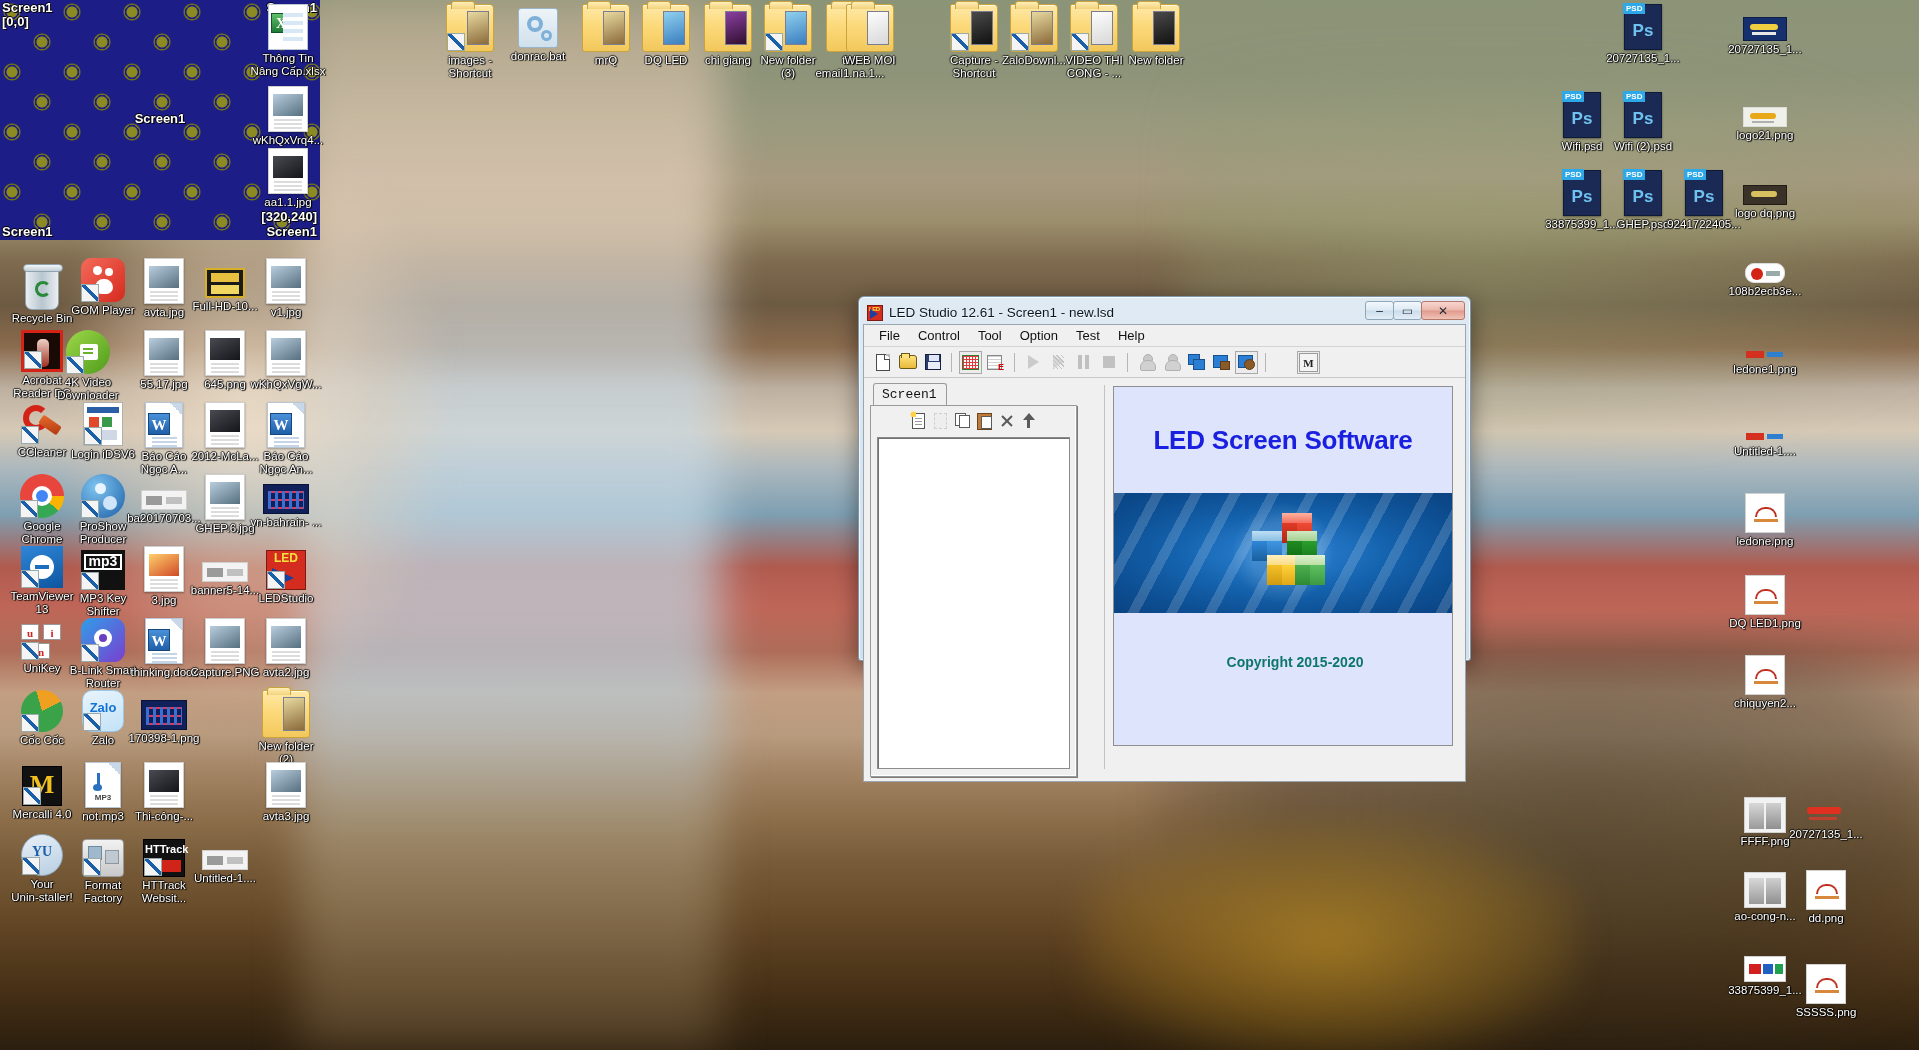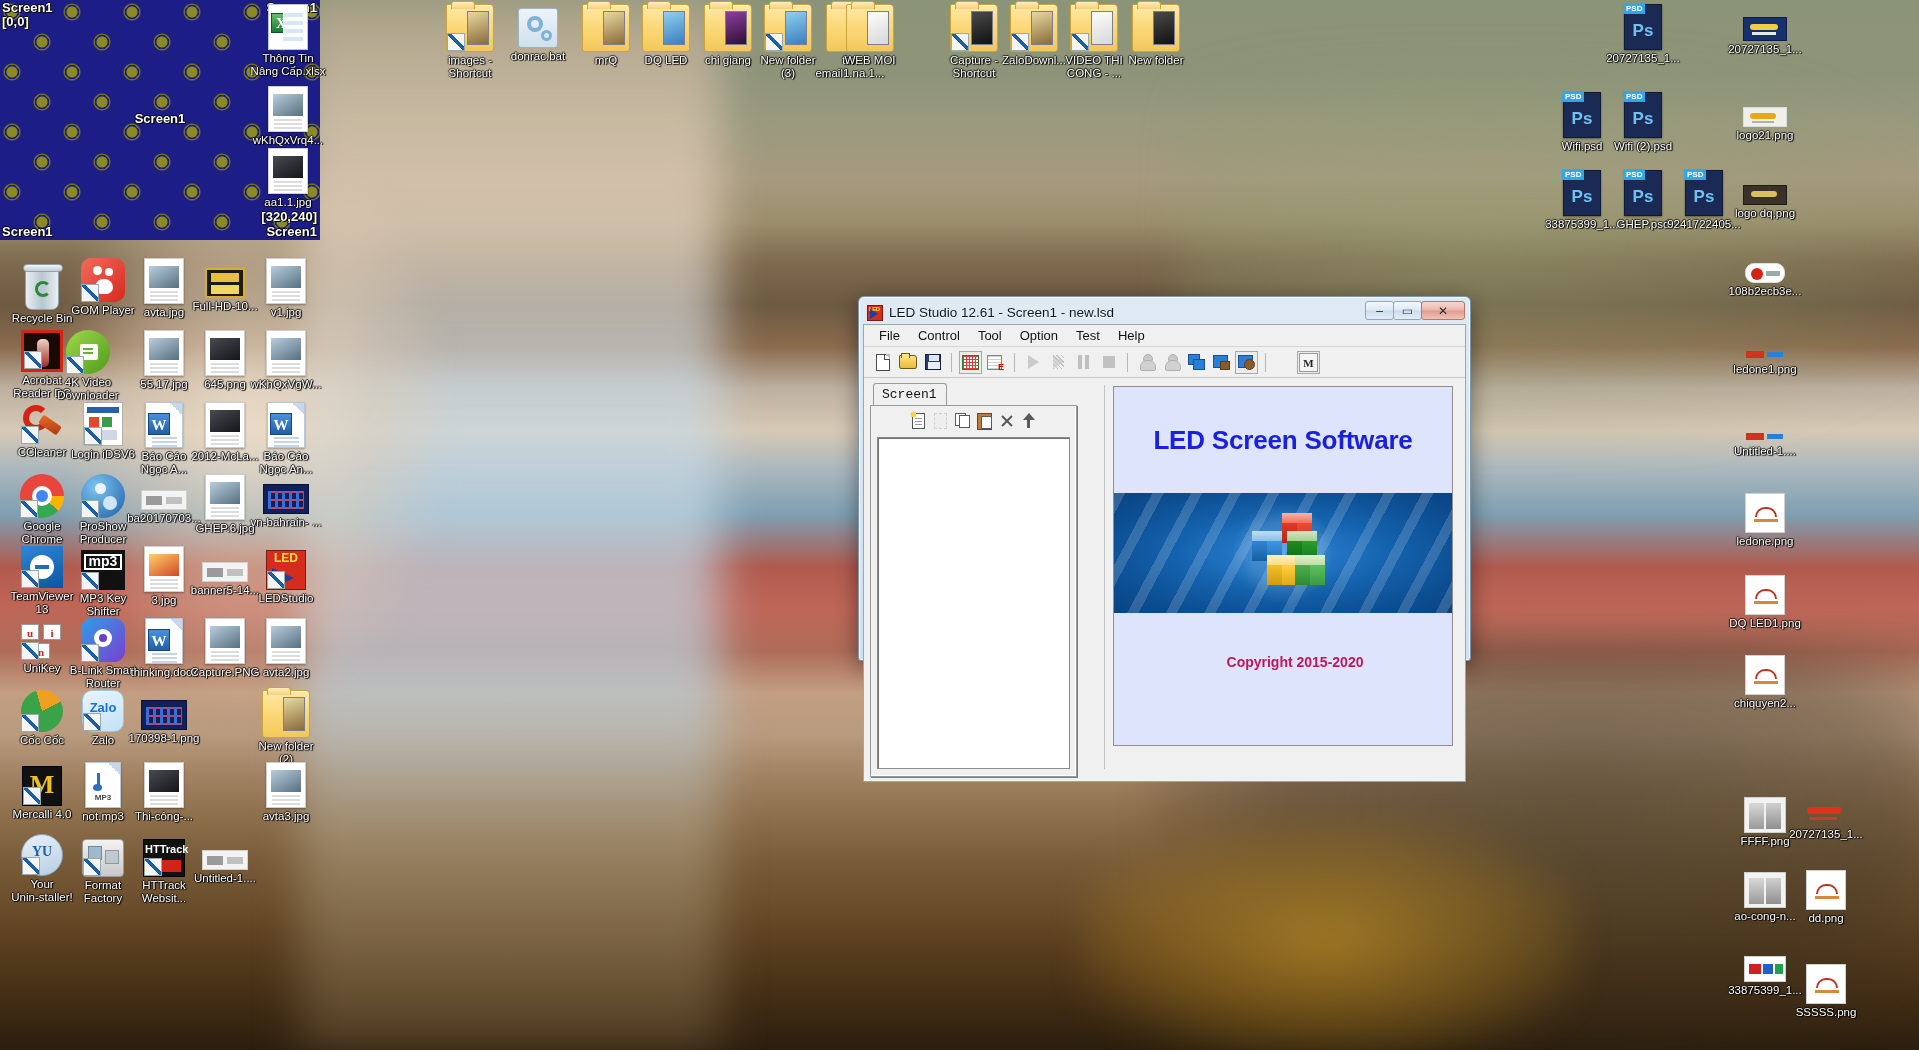--- a/index.html
+++ b/index.html
@@ -371,21 +371,21 @@
     transform: translate(-50%,-50%);
     background: radial-gradient(circle, rgba(255,255,255,0.12) 38%, rgba(255,255,255,0.0) 62%);
     border-radius: 50%;
   }
   .cube { position: absolute; width: 30px; height: 30px; }
   .cube .top { position:absolute; left:0; top:0; width:30px; height:12px; }
   .cube .lft { position:absolute; left:0; top:10px; width:15px; height:20px; }
   .cube .rgt { position:absolute; left:15px; top:10px; width:15px; height:20px; }
   #splash-foot {
     flex: 1; display: flex; align-items: center; justify-content: center;
-    color: #be185d; font: bold 14px "Liberation Sans", sans-serif;
+    color: #0f766e; font: bold 14px "Liberation Sans", sans-serif;
     padding-bottom: 34px;
     padding-left: 24px;
   }
 </style>
 </head>
 <body>
 
 <div id="desktop">
   <div id="wp-blob"></div>
   <div id="wp-blob2"></div>

